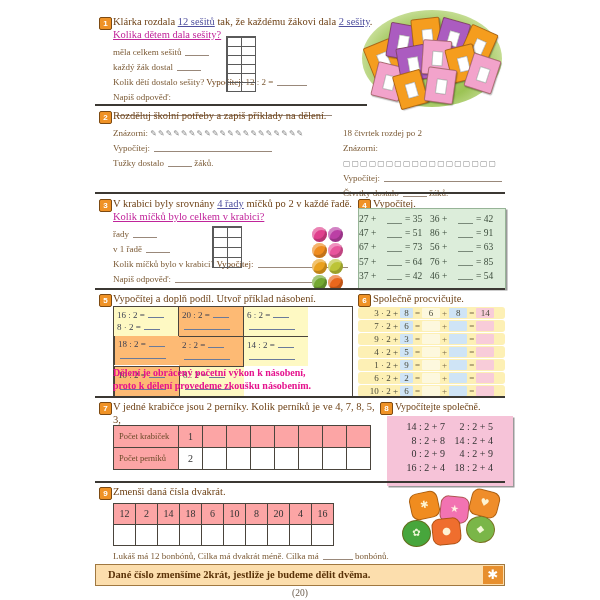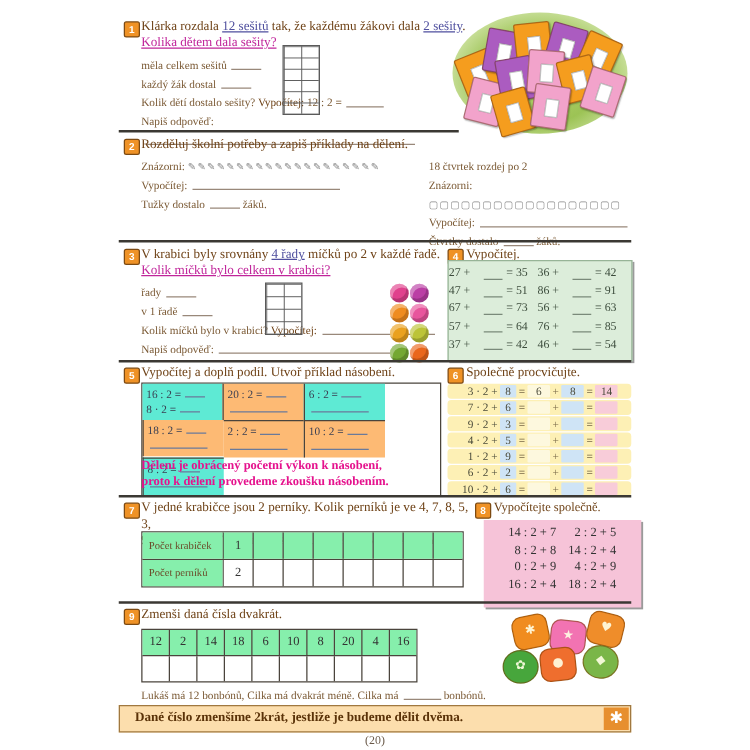--- a/index.html
+++ b/index.html
@@ -58,21 +58,21 @@
   .g-pre{display:inline-block;width:25px;text-align:left}
   .g-post{margin-left:3px}
   .g-bl{display:inline-block;width:15px;height:8px;border-bottom:1px solid #7a8a7a;margin-left:3px}
   
   .t5{position:absolute;left:18px;top:14px;width:238px;border:1.5px solid #4a443c;
       display:flex;flex-wrap:wrap}
   .t5cell{width:58px;height:27px;padding:2px 3px 0 3px;border-left:1px solid #4a443c;
           font-size:9px;color:#3a3f52}
   .t5cell:nth-child(1),.t5cell:nth-child(5){border-left:none}
   .t5cell:nth-child(n+5){border-top:1px solid #4a443c}
-  .c-blue{background:#5eead4}
+  .c-blue{background:#fef9c3}
   .c-salmon{background:#fdba74}
   .t5line{line-height:12px;white-space:nowrap}
   .t5bl{display:inline-block;height:7px;border-bottom:1px solid #6a7a9a;margin-left:3px}
   .note{position:absolute;left:18px;top:74px;font-weight:bold;font-size:10px;
         color:#e5128d;line-height:13px}
   
   .t6rows{margin-top:2px}
   .t6row{display:flex;align-items:center;height:11.5px;margin-bottom:1.5px;background:#fdf0b5;
          border-radius:3px;font-size:9px;color:#4a4a3a;padding:0 2px}
   .t6lead{display:inline-block;width:38px;text-align:right;padding-right:2px}
@@ -82,21 +82,21 @@
   .b-blue2{background:#cfe4f6;width:18px}
   .b-pink{background:#f8ccd9;width:18px}
   .t6sep{margin:0 2px;color:#7a6a4a}
   
   .tbl{position:absolute;border:1.5px solid #4a443c}
   .trow{display:flex}
   .trow+.trow{border-top:1px solid #4a443c}
   .tcell{border-left:1px solid #4a443c;text-align:center;font-size:10px;color:#333;overflow:visible}
   .tcell:first-child{border-left:none}
   .tlabel{font-size:8.5px;color:#6a4a28;text-align:left;padding-left:5px;position:relative}
-  .tan{background:#86efac}
+  .tan{background:#fca5a5}
   #t7tbl{left:18px;top:25px}
   #t7tbl .tcell{width:23px;height:21px;line-height:21px}
   #t7tbl .tlabel{width:59px;line-height:21px}
   #t9tbl{left:18px;top:18px}
   #t9tbl .tcell{width:21px;height:20px;line-height:20px}
   #t9tbl .tlabel{width:68px;line-height:20px}
   .small{font-size:7.5px;color:#8a6a4a}
   
   #t8box{position:absolute;left:7px;top:16px;width:114px;height:62px;background:#f6c3d8;
          box-shadow:1.5px 1.5px 0 #9a9a9a;padding:4px 6px}
@@ -285,20 +285,24 @@
         <div class="t5line"><span class="t5bl w46" style="margin-left:2px"></span></div>
       </div>
       <div class="t5cell c-salmon">
         <div class="t5line"><span>18 : 2 =</span><span class="t5bl w16"></span></div>
         <div class="t5line"><span class="t5bl w46" style="margin-left:2px"></span></div>
       </div>
       <div class="t5cell c-salmon">
         <div class="t5line"><span>2 : 2 =</span><span class="t5bl w16"></span></div>
         <div class="t5line"><span class="t5bl w46" style="margin-left:2px"></span></div>
       </div>
+      <div class="t5cell c-blue">
+        <div class="t5line"><span>14 : 2 =</span><span class="t5bl w16"></span></div>
+        <div class="t5line"><span class="t5bl w46" style="margin-left:2px"></span></div>
+      </div>
       <div class="t5cell c-salmon">
         <div class="t5line"><span>10 : 2 =</span><span class="t5bl w16"></span></div>
         <div class="t5line"><span class="t5bl w46" style="margin-left:2px"></span></div>
       </div>
       <div class="t5cell c-blue">
         <div class="t5line"><span>8 : 2 =</span><span class="t5bl w16"></span></div>
         <div class="t5line"><span class="t5bl w46" style="margin-left:2px"></span></div>
       </div>
     </div>
     <div class="note">

